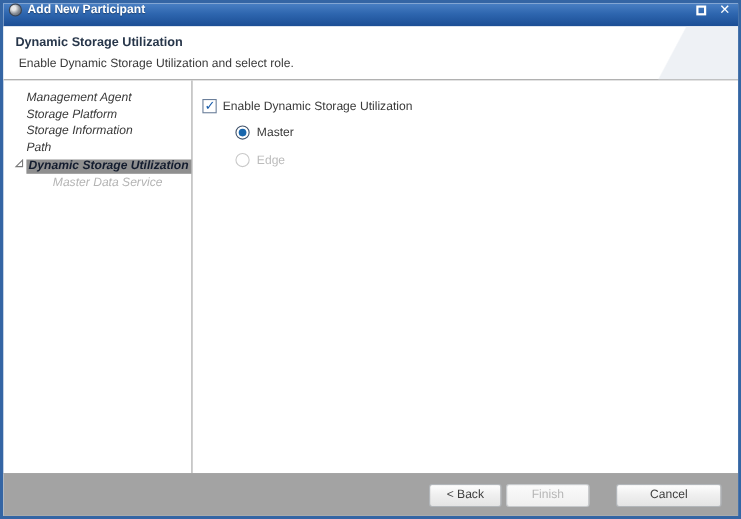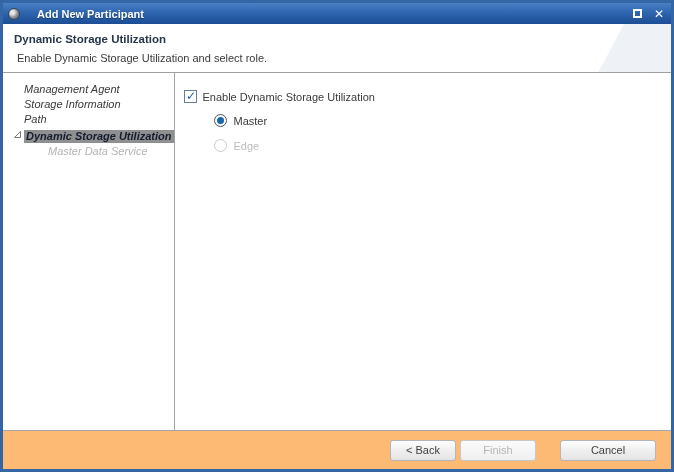--- a/index.html
+++ b/index.html
@@ -11,24 +11,23 @@
     border: 3px solid #3465a4;
     background: #fff;
     display: flex; flex-direction: column;
     overflow: hidden;
   }
 
   
   .titlebar {
     height: 21px; flex: 0 0 21px;
     background: linear-gradient(#4a80c4 0%, #2e66af 45%, #1b4d94 100%);
-    display: flex; align-items: center;
+    display: flex; align-items: flex-start;
     padding: 0 7px 0 5px;
     color: #fff;
-    gap: 12px;
   }
   .app-icon {
     width: 12px; height: 12px; border-radius: 50%;
     background: radial-gradient(circle at 35% 35%, #e8e8e8 0 20%, #8a8f96 55%, #4e555e 100%);
     border: 1px solid #3d4450;
     margin-right: 5px; flex: 0 0 auto;
   }
   .titlebar-title { font-weight: bold; font-size: 11px; flex: 1 1 auto;
     text-shadow: 0 1px 1px rgba(0,0,0,.35); }
   .win-controls { display: flex; align-items: center; gap: 12px; }
@@ -106,21 +105,21 @@
     margin-right: 6px; flex: 0 0 auto;
   }
   .radio .dot { width: 7px; height: 7px; border-radius: 50%; background: #1866ad; }
   .radio.off { border-color: #c9c9c9; }
   .radio-label.disabled { color: #bcbcbc; }
 
   
   .footer {
     flex: 0 0 39px; border-top: 1px solid #a6a6a6;
     display: flex; align-items: center; justify-content: flex-end;
-    padding-right: 15px; background: #fdba74;
+    padding-right: 15px; background: #a3a3a3;
   }
   .btn {
     height: 21px; border: 1px solid #b2b6ba; border-radius: 3px;
     background: linear-gradient(#fefefe, #f0f0f0 45%, #e4e4e4);
     color: #3f3f3f; font-size: 11px;
     display: inline-flex; align-items: center; justify-content: center;
     cursor: default;
   }
   .btn-back   { width: 66px; margin-right: 4px; }
   .btn-next   { width: 74px; margin-right: 32px; }
@@ -145,20 +144,21 @@
   <div class="header">
     <div class="header-swoosh"></div>
     <div class="header-title">Dynamic Storage Utilization</div>
     <div class="header-subtitle">Enable Dynamic Storage Utilization and select role.</div>
   </div>
 
   <div class="main">
 
     <div class="sidebar">
       <div class="nav-item">Management Agent</div>
+      <div class="nav-item">Storage Platform</div>
       <div class="nav-item">Storage Information</div>
       <div class="nav-item">Path</div>
       <div class="nav-item selected">
         <span class="expander"><svg width="9" height="9" viewBox="0 0 9 9">
               <path d="M7.5 1.5 L7.5 7.5 L1.5 7.5 Z" fill="none" stroke="#7a7a7a" stroke-width="1"></path>
             </svg></span><span class="sel-bg">Dynamic Storage Utilization</span>
       </div>
       <div class="nav-item child disabled">Master Data Service</div>
     </div>
 

